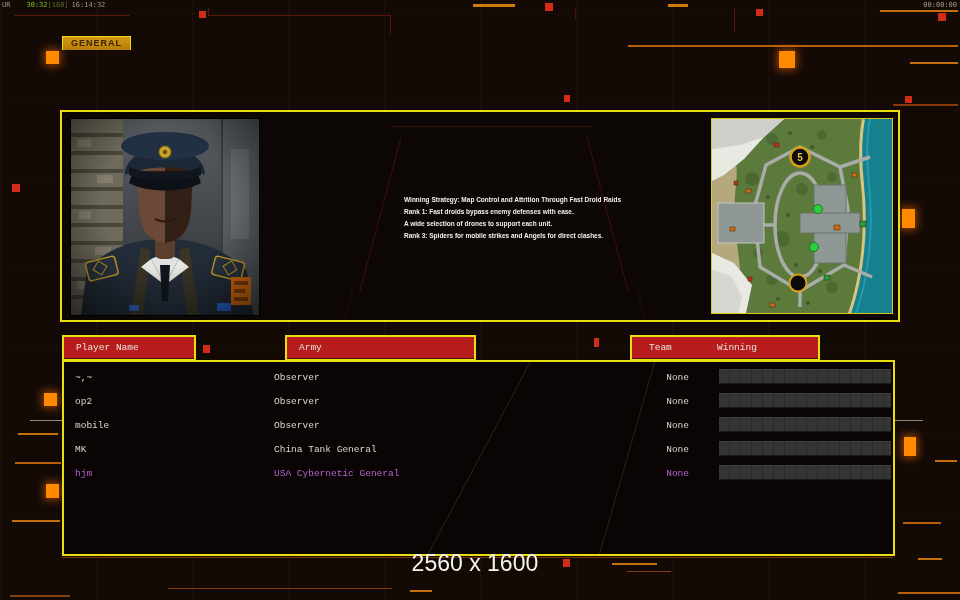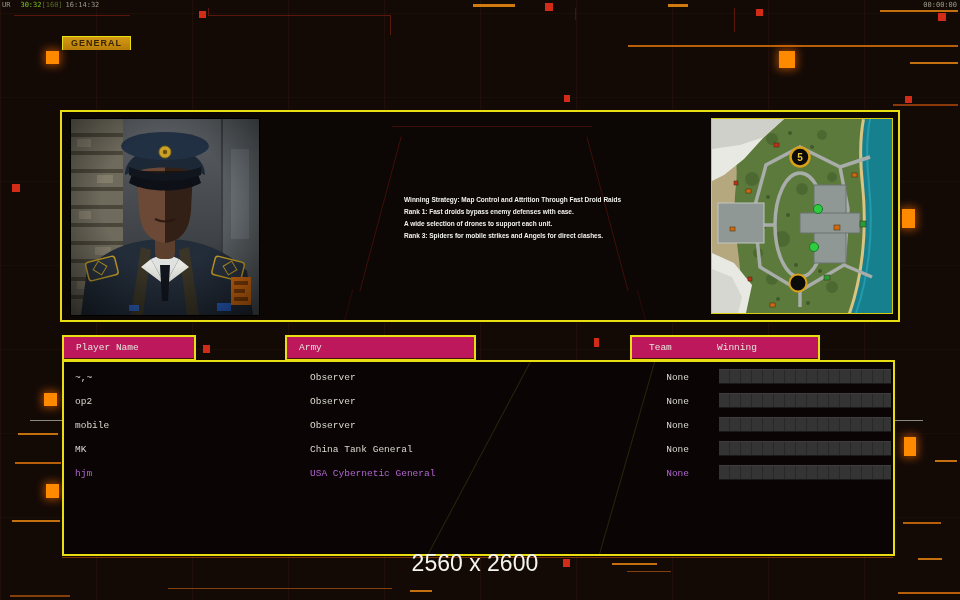--- a/index.html
+++ b/index.html
@@ -9,50 +9,50 @@
   #stage::before{content:"";position:absolute;inset:0;z-index:0;pointer-events:none;
     background:
       linear-gradient(90deg, rgba(160,85,55,.08) 1px, transparent 1px) 0 0/96px 100%,
       linear-gradient(0deg, rgba(160,85,55,.055) 1px, transparent 1px) 0 14px/100% 84px;}
   .deco{position:absolute;z-index:1;}
   .glowsq{box-shadow:0 0 9px 2px rgba(255,110,0,.55);}
   
   .status{position:absolute;top:1px;z-index:3;font:7px "DejaVu Sans Mono",monospace;color:#9a9a8a;letter-spacing:0;}
   .status.left{left:2px;}
   .status.right{right:3px;}
-  .status .grn{color:#7ac520;margin-left:10px;}
+  .status .grn{color:#7ac520;margin-left:16px;}
   .status .olv{color:#5a6a28;}
   .status .clk{margin-left:3px;}
   
   .tab{position:absolute;left:62px;top:36px;z-index:3;height:12px;padding:1px 8px 0;
        background:linear-gradient(#d49a14,#b67c08);border:1px solid #e8de12;border-bottom:none;
        font:bold 9px "Liberation Sans",sans-serif;color:#3a2404;letter-spacing:1px;}
   .titlebox{position:absolute;left:59px;top:47px;z-index:3;width:330px;height:27px;
        border:2px solid #e8de12;background:#0b0504;box-shadow:inset 0 -1px 0 #6a2a08;}
   .titlebox span{display:block;padding-left:9px;font:bold 19px/26px "Liberation Sans",sans-serif;
        letter-spacing:-.3px;color:#f5f5f0;text-shadow:1px 1px 0 #000;}
   
   .panel{position:absolute;left:60px;top:110px;z-index:2;width:836px;height:208px;
        border:2px solid #e8de12;background:#0c0605;overflow:hidden;}
   .hexline{position:absolute;background:#4a1208;opacity:.8;}
   .portrait{position:absolute;left:8px;top:6px;width:188px;height:196px;border:1px solid #000;background:#23262b;}
   .strategy{position:absolute;left:342px;top:84px;width:240px;}
   .strategy div{font:bold 6.5px "Liberation Sans",sans-serif;color:#f2f2ec;margin-bottom:5px;white-space:nowrap;}
   .minimap{position:absolute;left:649px;top:6px;width:180px;height:194px;border:1px solid #d8cc10;background:#0a0a0a;}
   
-  .hdrbox{position:absolute;z-index:2;top:335px;height:22px;border:2px solid #e8de12;background:#be185d;
+  .hdrbox{position:absolute;z-index:2;top:335px;height:22px;border:2px solid #e8de12;background:#b91c1c;
        box-shadow:inset 0 -1px 0 #4a1008;font:9.5px/21px "Liberation Mono","DejaVu Sans Mono",monospace;color:#e5e5da;}
   .hdrbox .t{position:absolute;top:0;}
   
   .table{position:absolute;left:62px;top:360px;z-index:2;width:829px;height:192px;
        border:2px solid #e8de12;background:#0a0504;overflow:hidden;}
   .olvline{position:absolute;background:#4a3c12;opacity:.55;}
   .row{position:absolute;left:0;right:0;height:24px;font:9.5px/14px "Liberation Mono","DejaVu Sans Mono",monospace;color:#d9d9cf;}
   .row .nm{position:absolute;left:11px;top:4px;}
-  .row .ar{position:absolute;left:246px;top:4px;}
+  .row .ar{position:absolute;left:210px;top:4px;}
   .row .tm{position:absolute;left:555px;width:70px;top:4px;text-align:right;}
   .row .bar{position:absolute;left:655px;top:2px;width:172px;height:13px;background:#2d2d2d;
        background-image:repeating-linear-gradient(90deg,#343434 0 10px,#282828 10px 11px);
        border-top:1px solid #3e3e3e;border-bottom:1px solid #1a1a1a;}
   
   .resolution{position:absolute;left:50%;top:550px;z-index:3;transform:translateX(-54%);
        font:23px "Liberation Sans",sans-serif;color:#f5f5f0;letter-spacing:0;}
 </style>
 </head>
 <body>
@@ -275,21 +275,21 @@
       <span class="bar"></span>
     </div>
     <div class="row" style="top:101px;">
       <span class="nm" style="color: rgb(177, 99, 209); text-align: center;">hjm</span>
       <span class="ar" style="color: rgb(177, 99, 209);">USA Cybernetic General</span>
       <span class="tm" style="color: rgb(177, 99, 209);">None</span>
       <span class="bar"></span>
     </div>
   </div>
 
-  <div class="resolution">2560 x 2600</div>
+  <div class="resolution">2560 x 1600</div>
 
 <div class="deco" style="left: 14px; top: 15px; width: 116px; height: 1px; background: rgb(92, 23, 12);"></div>
     <div class="deco" style="left: 208px; top: 15px; width: 182px; height: 1px; background: rgb(92, 23, 12);"></div>
     <div class="deco" style="left: 208px; top: 8px; width: 1px; height: 8px; background: rgb(92, 23, 12);"></div>
     <div class="deco" style="left: 390px; top: 15px; width: 1px; height: 20px; background: rgb(92, 23, 12);"></div>
     <div class="deco" style="left: 734px; top: 8px; width: 1px; height: 24px; background: rgb(92, 23, 12);"></div>
     <div class="deco" style="left: 575px; top: 8px; width: 1px; height: 12px; background: rgb(74, 18, 8);"></div>
     <div class="deco" style="left: 473px; top: 4px; width: 42px; height: 3px; background: rgb(208, 122, 16);"></div>
     <div class="deco" style="left: 668px; top: 4px; width: 20px; height: 3px; background: rgb(208, 122, 16);"></div>
     <div class="deco" style="left: 880px; top: 10px; width: 78px; height: 2px; background: rgb(196, 112, 14);"></div>

